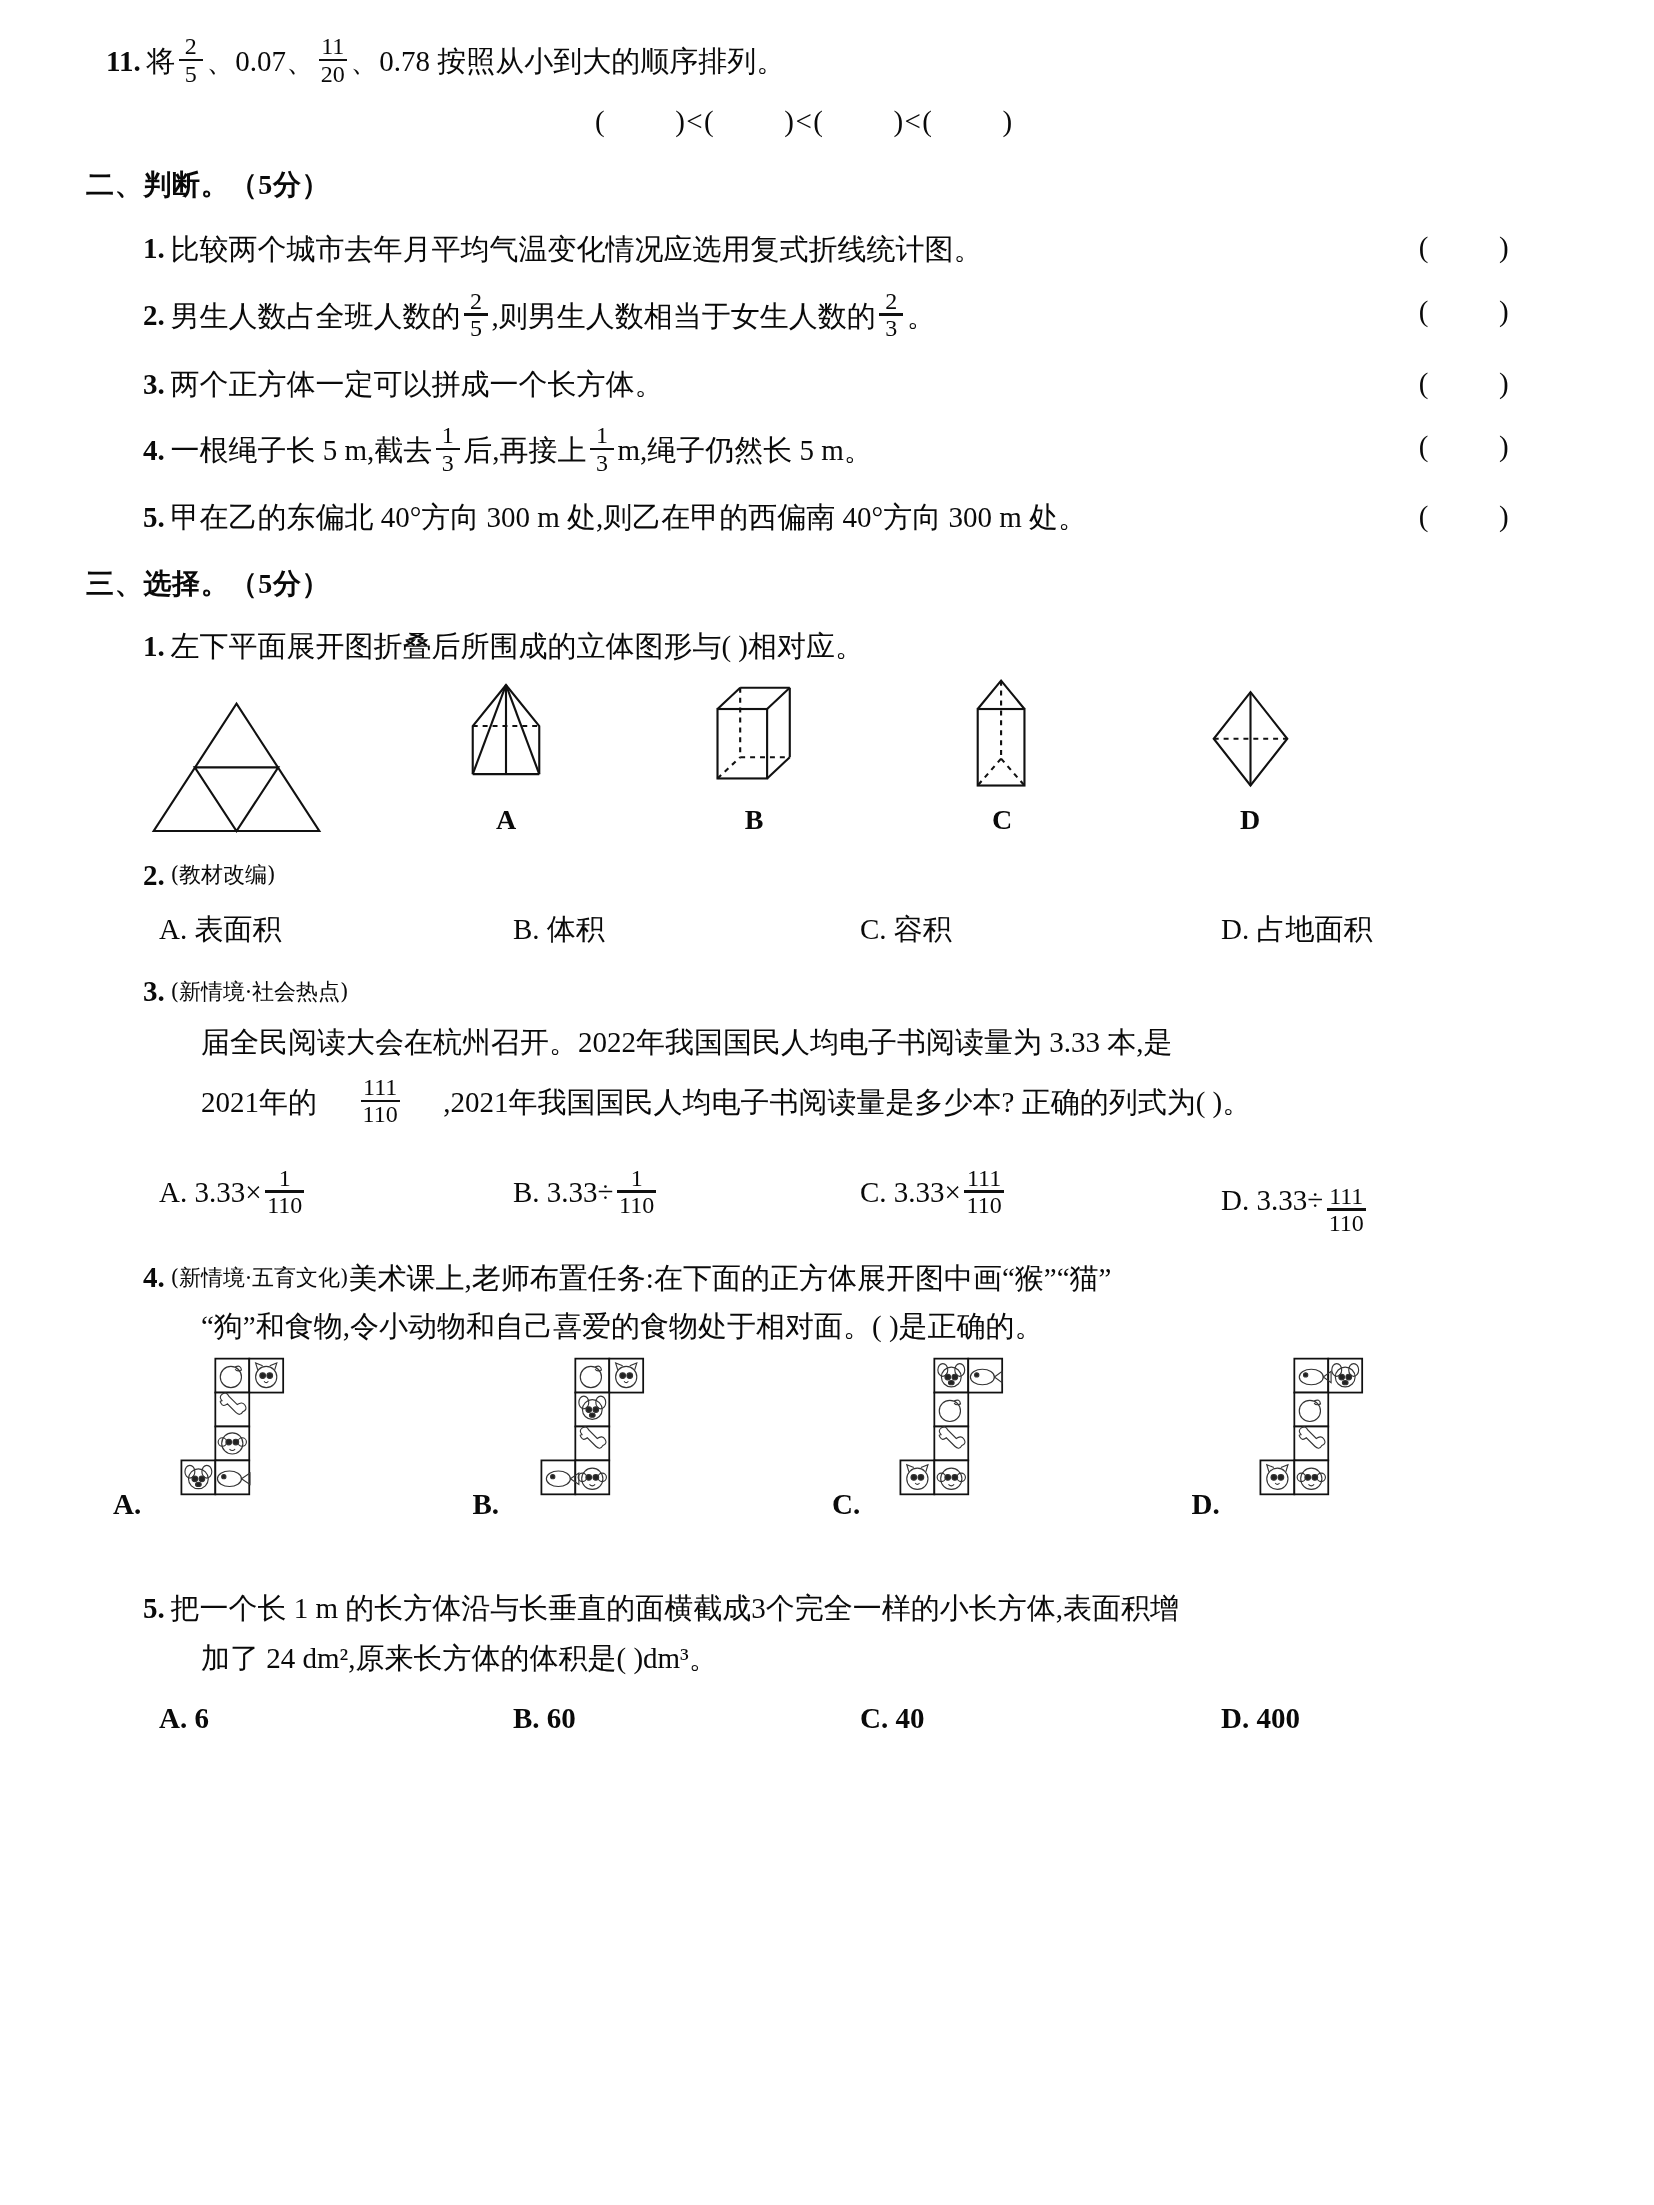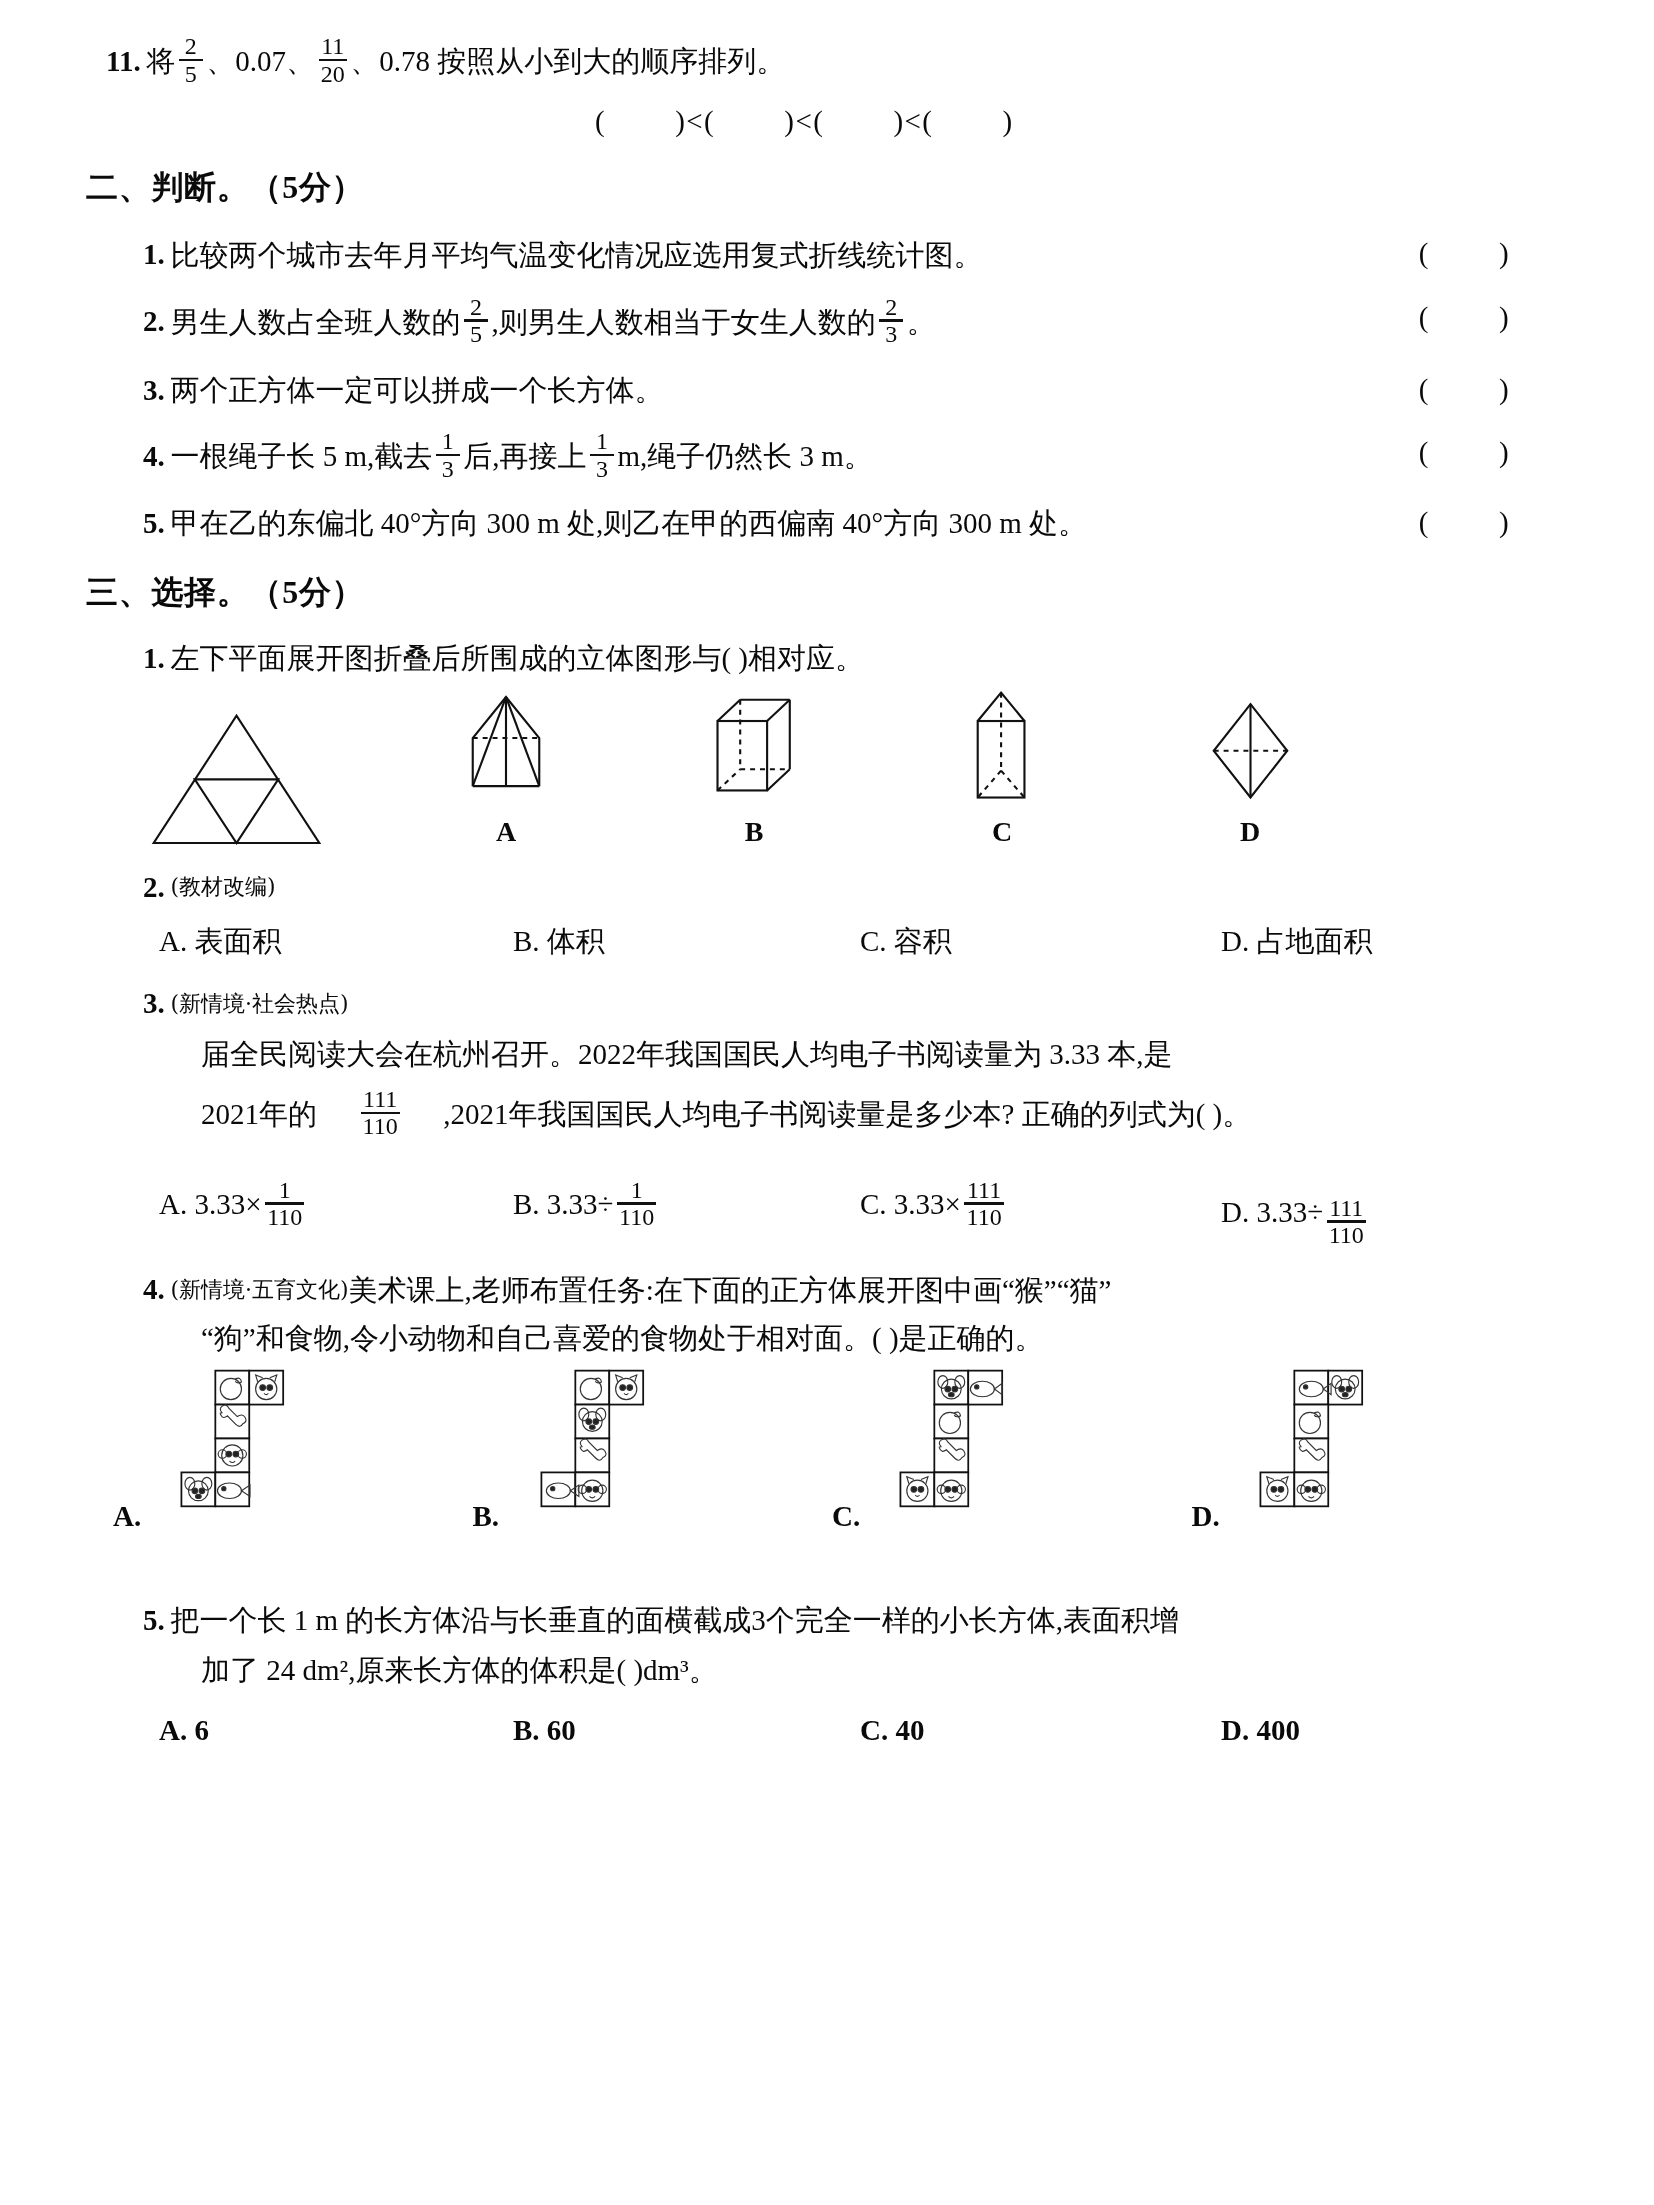--- a/index.html
+++ b/index.html
@@ -41,21 +41,21 @@
     line-height: 1.05;
     letter-spacing: 0px;
   }
   .num {
     font-weight: bold;
     font-size: 29px;
     margin-right: 5.7px;
   }
   .sec-head {
     font-weight: bold;
-    font-size: 32px;
+    font-size: 28px;
     letter-spacing: 0.7px;
   }
   .small-caps-note {
     font-family: "DejaVu Serif", serif;
     font-size: 22px;
   }
 
   
   .frac {
     display: inline-flex;
@@ -198,21 +198,21 @@
         <span class="n">1</span>
         <span class="bar"></span>
         <span class="d">3</span>
       </span>
       <span class="txt">后,再接上</span>
       <span class="frac">
         <span class="n">1</span>
         <span class="bar"></span>
         <span class="d">3</span>
       </span>
-      <span class="txt">m,绳子仍然长 3 m。</span>
+      <span class="txt">m,绳子仍然长 5 m。</span>
     </div>
     <div class="txt paren-blank" style="margin-right:41px; margin-top:7px;">(        )</div>
   </div>
 
   <div class="q-row" style="margin-top:24px;">
     <div class="q-body" style="margin-left:37px;">
       <span class="num">5.</span>
       <span class="txt">甲在乙的东偏北 40°方向 300 m 处,则乙在甲的西偏南 40°方向 300 m 处。</span>
     </div>
     <div class="txt paren-blank" style="margin-right:41px;">(        )</div>

